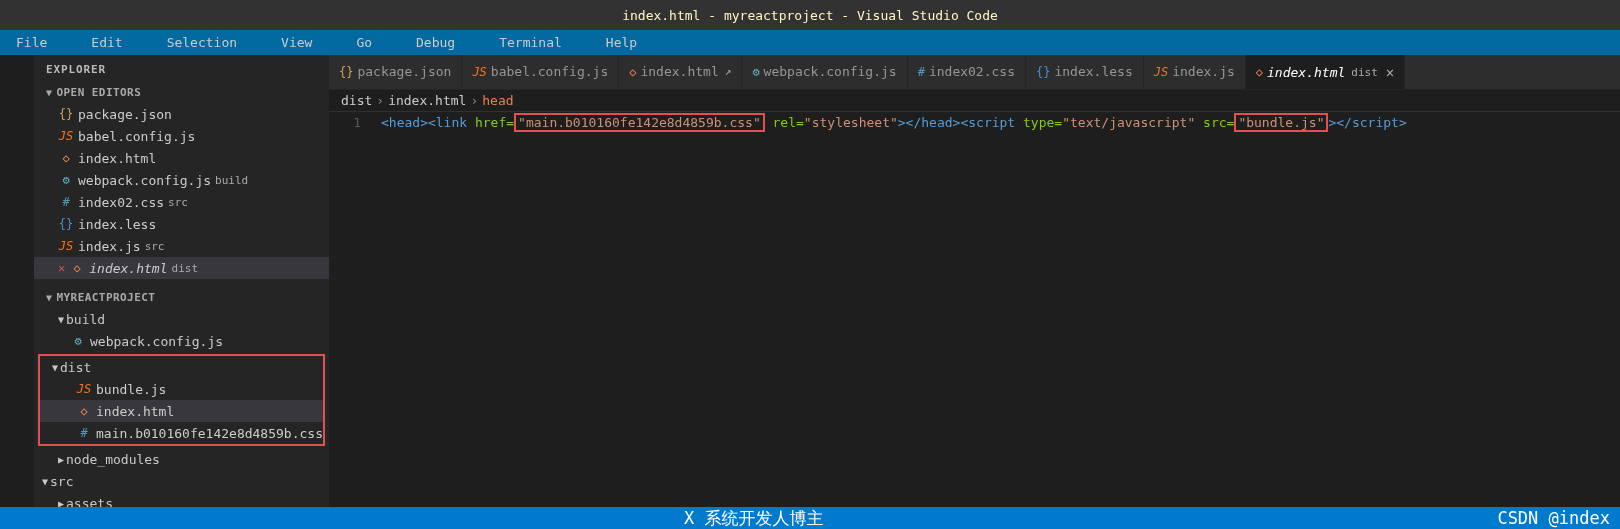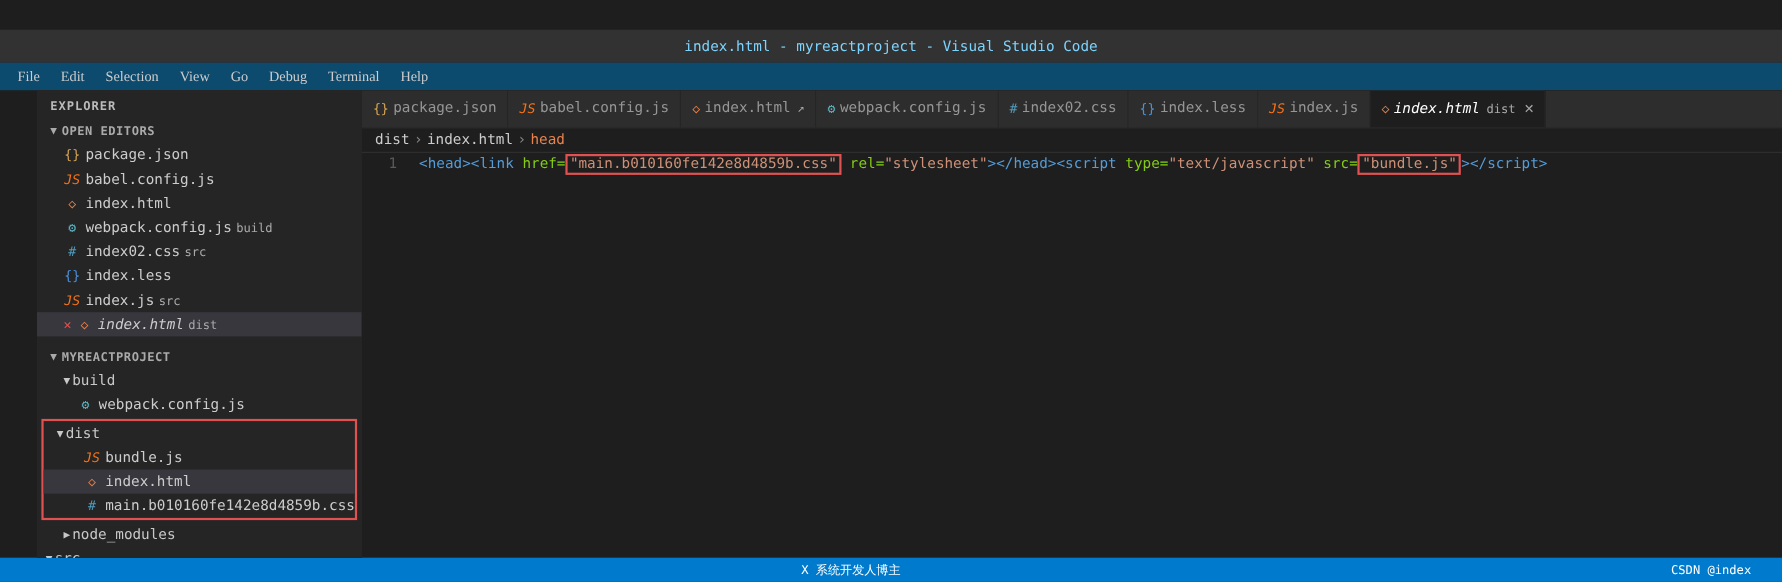--- a/index.html
+++ b/index.html
@@ -13,36 +13,34 @@
       height: 529px;
     }
 
     
     .title-bar {
       background: #323233;
       height: 30px;
       display: flex;
       align-items: center;
       justify-content: center;
-      color: #7dd3fc;
-      font-size: 13px;
-      flex-shrink: 0;
-      margin-top: 27px;
+      color: #fef9c3;
+      font-size: 13px;
+      flex-shrink: 0;
     }
 
     
     .menu-bar {
-      background: #0c4a6e;
+      background: #0369a1;
       height: 25px;
       display: flex;
       align-items: center;
       padding: 0 10px;
-      gap: 7px;
-      flex-shrink: 0;
-      font-family: Liberation Serif, serif;
+      gap: 32px;
+      flex-shrink: 0;
     }
     .menu-item {
       color: #cccccc;
       font-size: 13px;
       cursor: pointer;
       padding: 2px 6px;
     }
 
     .app-layout {
       display: flex;
@@ -238,22 +236,22 @@
       padding: 0 1px;
     }
 
     
     .status-bar {
       background: #007acc;
       height: 22px;
       display: flex;
       align-items: center;
       justify-content: space-between;
-      padding: 0 28px;
-      font-size: 11px;
+      padding: 0 10px;
+      font-size: 17px;
       color: #ffffff;
       flex-shrink: 0;
     }
 
     .folder-arrow { color: #c8c8c8; font-size: 10px; margin-right: 2px; }
   </style>
 </head>
 <body>
 
 <div class="app-layout">

